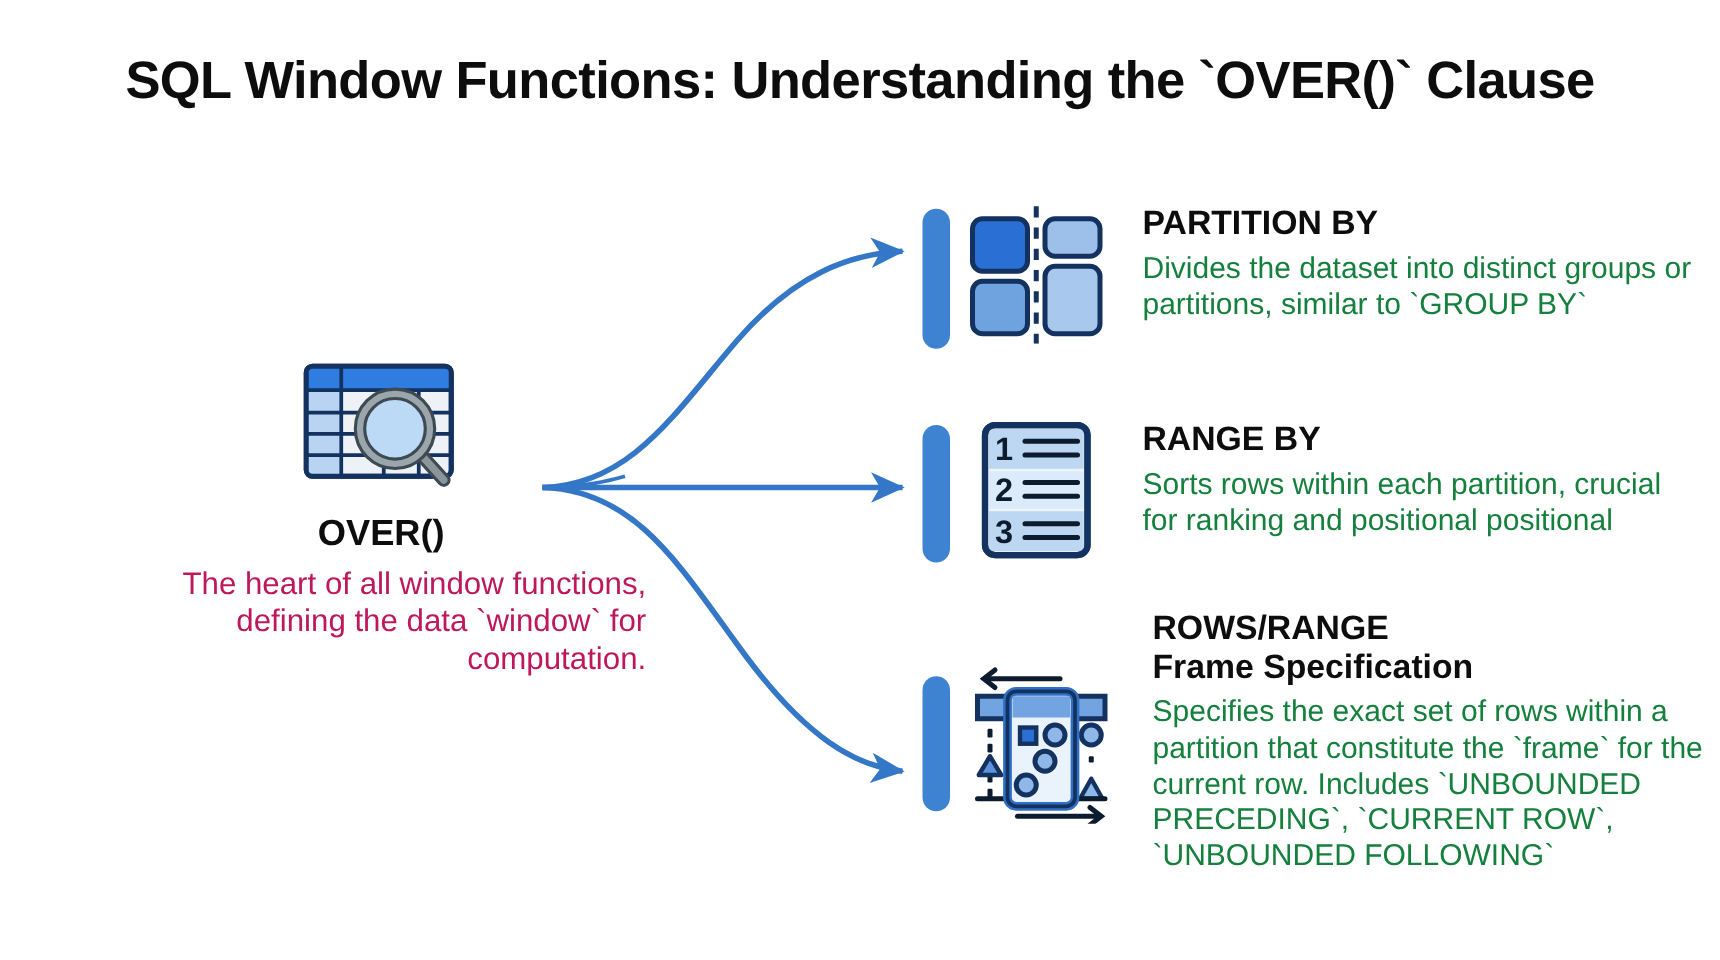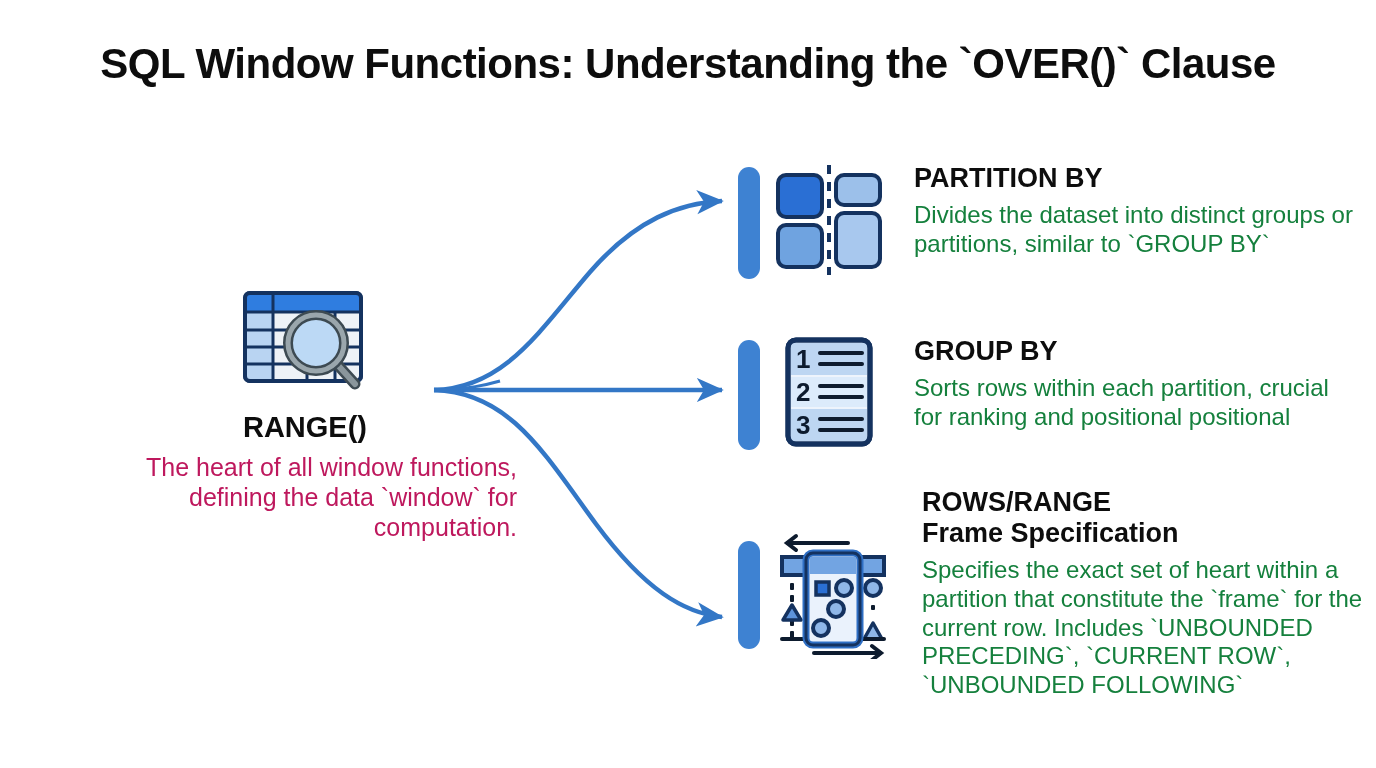--- a/index.html
+++ b/index.html
@@ -160,21 +160,21 @@
         </g>
         <rect x="6" y="8" width="116" height="88" rx="5" fill="none" stroke="#14325f" stroke-width="4"></rect>
 
         <line x1="97" y1="78" x2="116" y2="99" stroke="#3d4a52" stroke-width="11" stroke-linecap="round"></line>
         <line x1="97" y1="78" x2="116" y2="99" stroke="#8a969c" stroke-width="6" stroke-linecap="round"></line>
 
         <circle cx="77" cy="58" r="28" fill="#bcd9f5" stroke="#3d4a52" stroke-width="10"></circle>
         <circle cx="77" cy="58" r="28" fill="none" stroke="#9aa6ac" stroke-width="5"></circle>
       </svg>
     </div>
-    <div id="root-label">RANGE()</div>
+    <div id="root-label">OVER()</div>
     <div id="root-desc">The heart of all window functions, defining the data `window` for computation.</div>
   </div>
 
   <div class="branch" id="branch-partition">
     <div class="branch-bar"></div>
     <div class="branch-icon">
       <svg width="110" height="112" viewBox="0 0 110 112" xmlns="http://www.w3.org/2000/svg">
         <rect x="4" y="12" width="44" height="42" rx="8" fill="#2a6fd4" stroke="#14325f" stroke-width="4"></rect>
         <rect x="4" y="62" width="44" height="42" rx="8" fill="#6fa3e0" stroke="#14325f" stroke-width="4"></rect>
         <rect x="62" y="12" width="44" height="30" rx="8" fill="#9cc0ea" stroke="#14325f" stroke-width="4"></rect>
@@ -206,21 +206,21 @@
           <line x1="46" y1="28" x2="88" y2="28"></line>
           <line x1="46" y1="50" x2="88" y2="50"></line>
           <line x1="46" y1="61" x2="88" y2="61"></line>
           <line x1="46" y1="83" x2="88" y2="83"></line>
           <line x1="46" y1="94" x2="88" y2="94"></line>
         </g>
         <rect x="14" y="4" width="82" height="104" rx="8" fill="none" stroke="#14325f" stroke-width="5"></rect>
       </svg>
     </div>
     <div class="branch-text">
-      <div class="branch-heading">GROUP BY</div>
+      <div class="branch-heading">RANGE BY</div>
       <div class="branch-desc">Sorts rows within each partition, crucial for ranking and positional positional</div>
     </div>
   </div>
 
   <div class="branch" id="branch-frame">
     <div class="branch-bar"></div>
     <div class="branch-icon">
       <svg width="118" height="128" viewBox="0 0 118 128" xmlns="http://www.w3.org/2000/svg">
 
         <g stroke="#0d1b2e" stroke-width="4" stroke-linecap="round" fill="none">
@@ -254,17 +254,17 @@
 
         <g stroke="#0d1b2e" stroke-width="4" stroke-linecap="round" fill="none">
           <line x1="40" y1="122" x2="106" y2="122"></line>
           <path d="M98,115 L107,122 L98,129"></path>
         </g>
       </svg>
     </div>
     <div class="branch-text">
       <div class="branch-heading">ROWS/RANGE
 Frame Specification</div>
-      <div class="branch-desc">Specifies the exact set of heart within a partition that constitute the `frame` for the current row. Includes `UNBOUNDED PRECEDING`, `CURRENT ROW`, `UNBOUNDED FOLLOWING`</div>
+      <div class="branch-desc">Specifies the exact set of rows within a partition that constitute the `frame` for the current row. Includes `UNBOUNDED PRECEDING`, `CURRENT ROW`, `UNBOUNDED FOLLOWING`</div>
     </div>
   </div>
 
 </div>
 
 </body></html>

